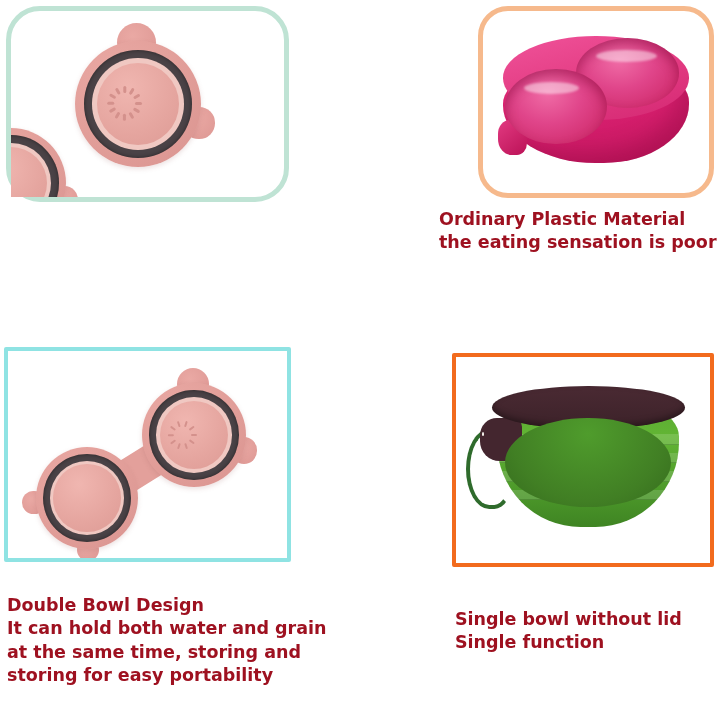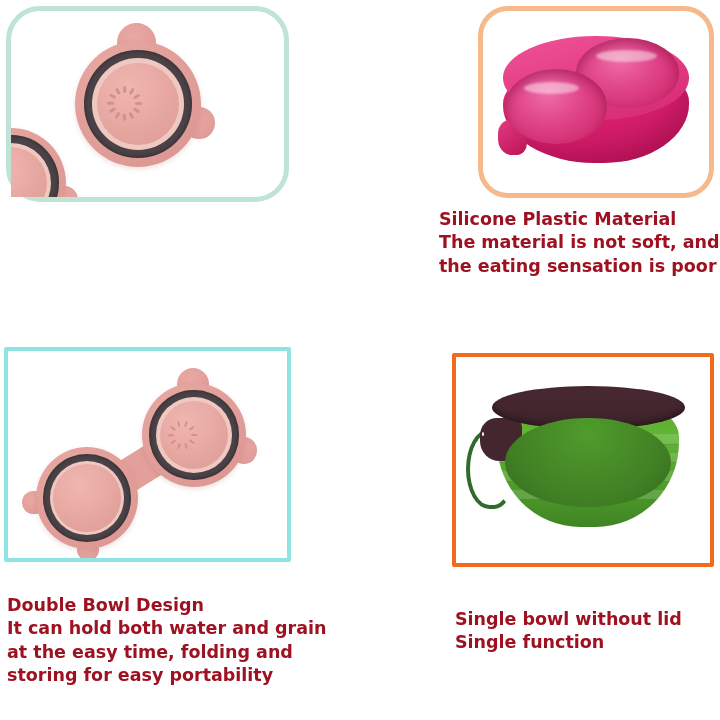--- a/index.html
+++ b/index.html
@@ -356,29 +356,28 @@
         </div>
         <div class="gb-rim"></div>
         <div class="gb-rim-hole"></div>
       </div>
     </div>
   </div>
 
 
 
   <div class="caption cap-tr">
-    <span class="line">Silicone Plastic Material</span>
-    <span class="line">The material is not soft, and</span>
+    <span class="line">Ordinary Plastic Material</span>
     <span class="line">the eating sensation is poor</span>
   </div>
 
   <div class="caption cap-bl">
     <span class="line">Double Bowl Design</span>
     <span class="line">It can hold both water and grain</span>
-    <span class="line">at the easy time, folding and</span>
+    <span class="line">at the same time, storing and</span>
     <span class="line">storing for easy portability</span>
   </div>
 
   <div class="caption cap-br">
     <span class="line">Single bowl without lid</span>
     <span class="line">Single function</span>
   </div>
 
 </div>
 

